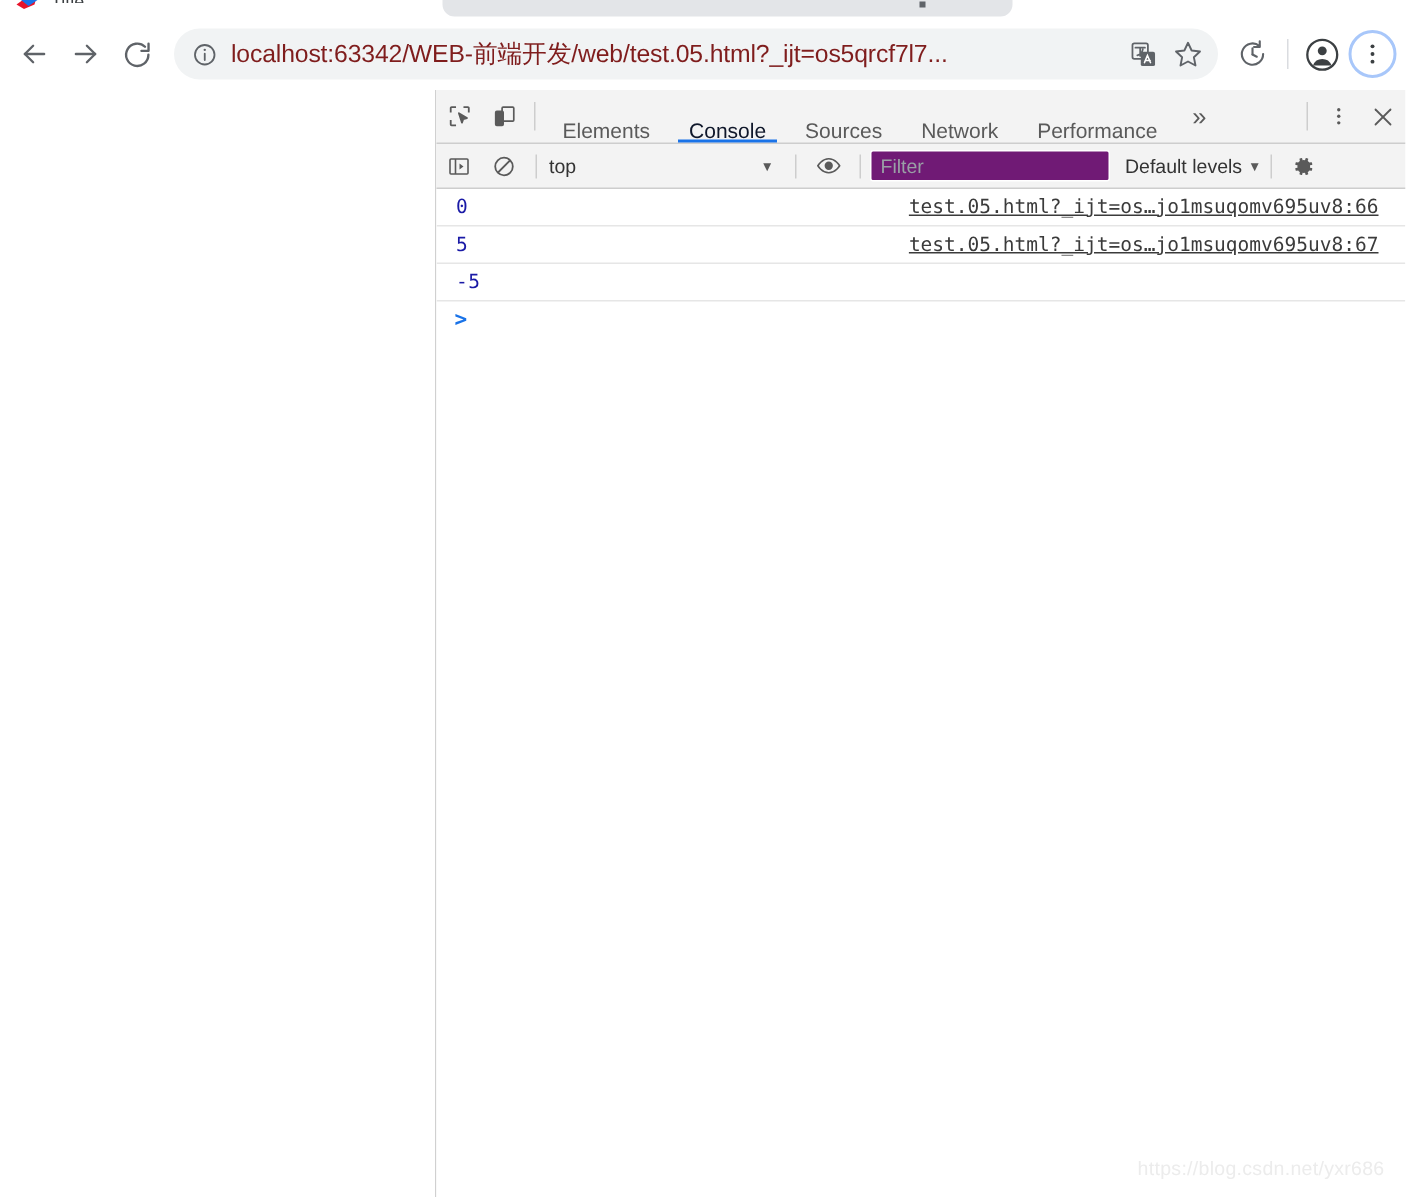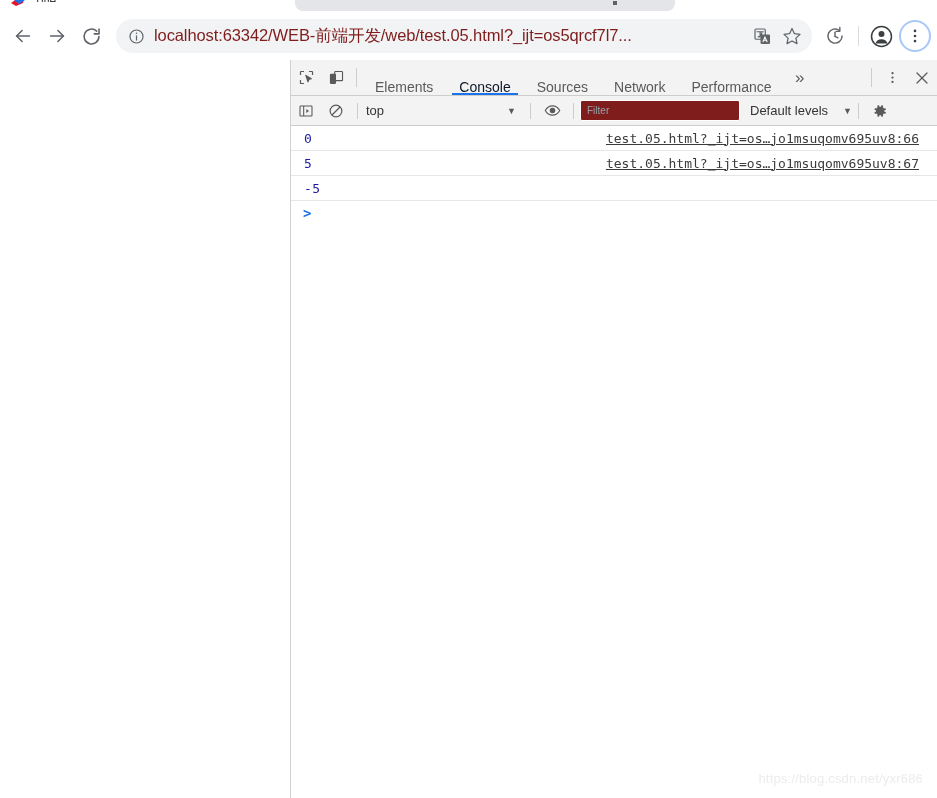--- a/index.html
+++ b/index.html
@@ -242,37 +242,37 @@
     padding-left: 2px;
   }
   .ctx-select .caret {
     margin-left: auto;
     font-size: 9px;
     color: #5a5a5a;
     padding-right: 8px;
   }
   .filter-input {
     width: 160px; height: 21px;
-    background: #7f1d1d;
+    background: #701a75;
     border: 1px solid #ffffff;
     border-radius: 2px;
-    font-size: 10px;
+    font-size: 13px;
     color: #9aa0a6;
     display: flex;
     align-items: center;
     padding: 0 6px;
     flex: 0 0 auto;
     cursor: text;
   }
   .levels-select {
     font-size: 13px;
     color: #333;
     display: flex;
     align-items: center;
-    gap: 15px;
+    gap: 4px;
     margin-left: 10px;
     cursor: pointer;
     flex: 0 0 auto;
     white-space: nowrap;
   }
   .levels-select .caret { font-size: 9px; color: #5a5a5a; }
 
   
   .console-body {
     flex: 1 1 auto;

